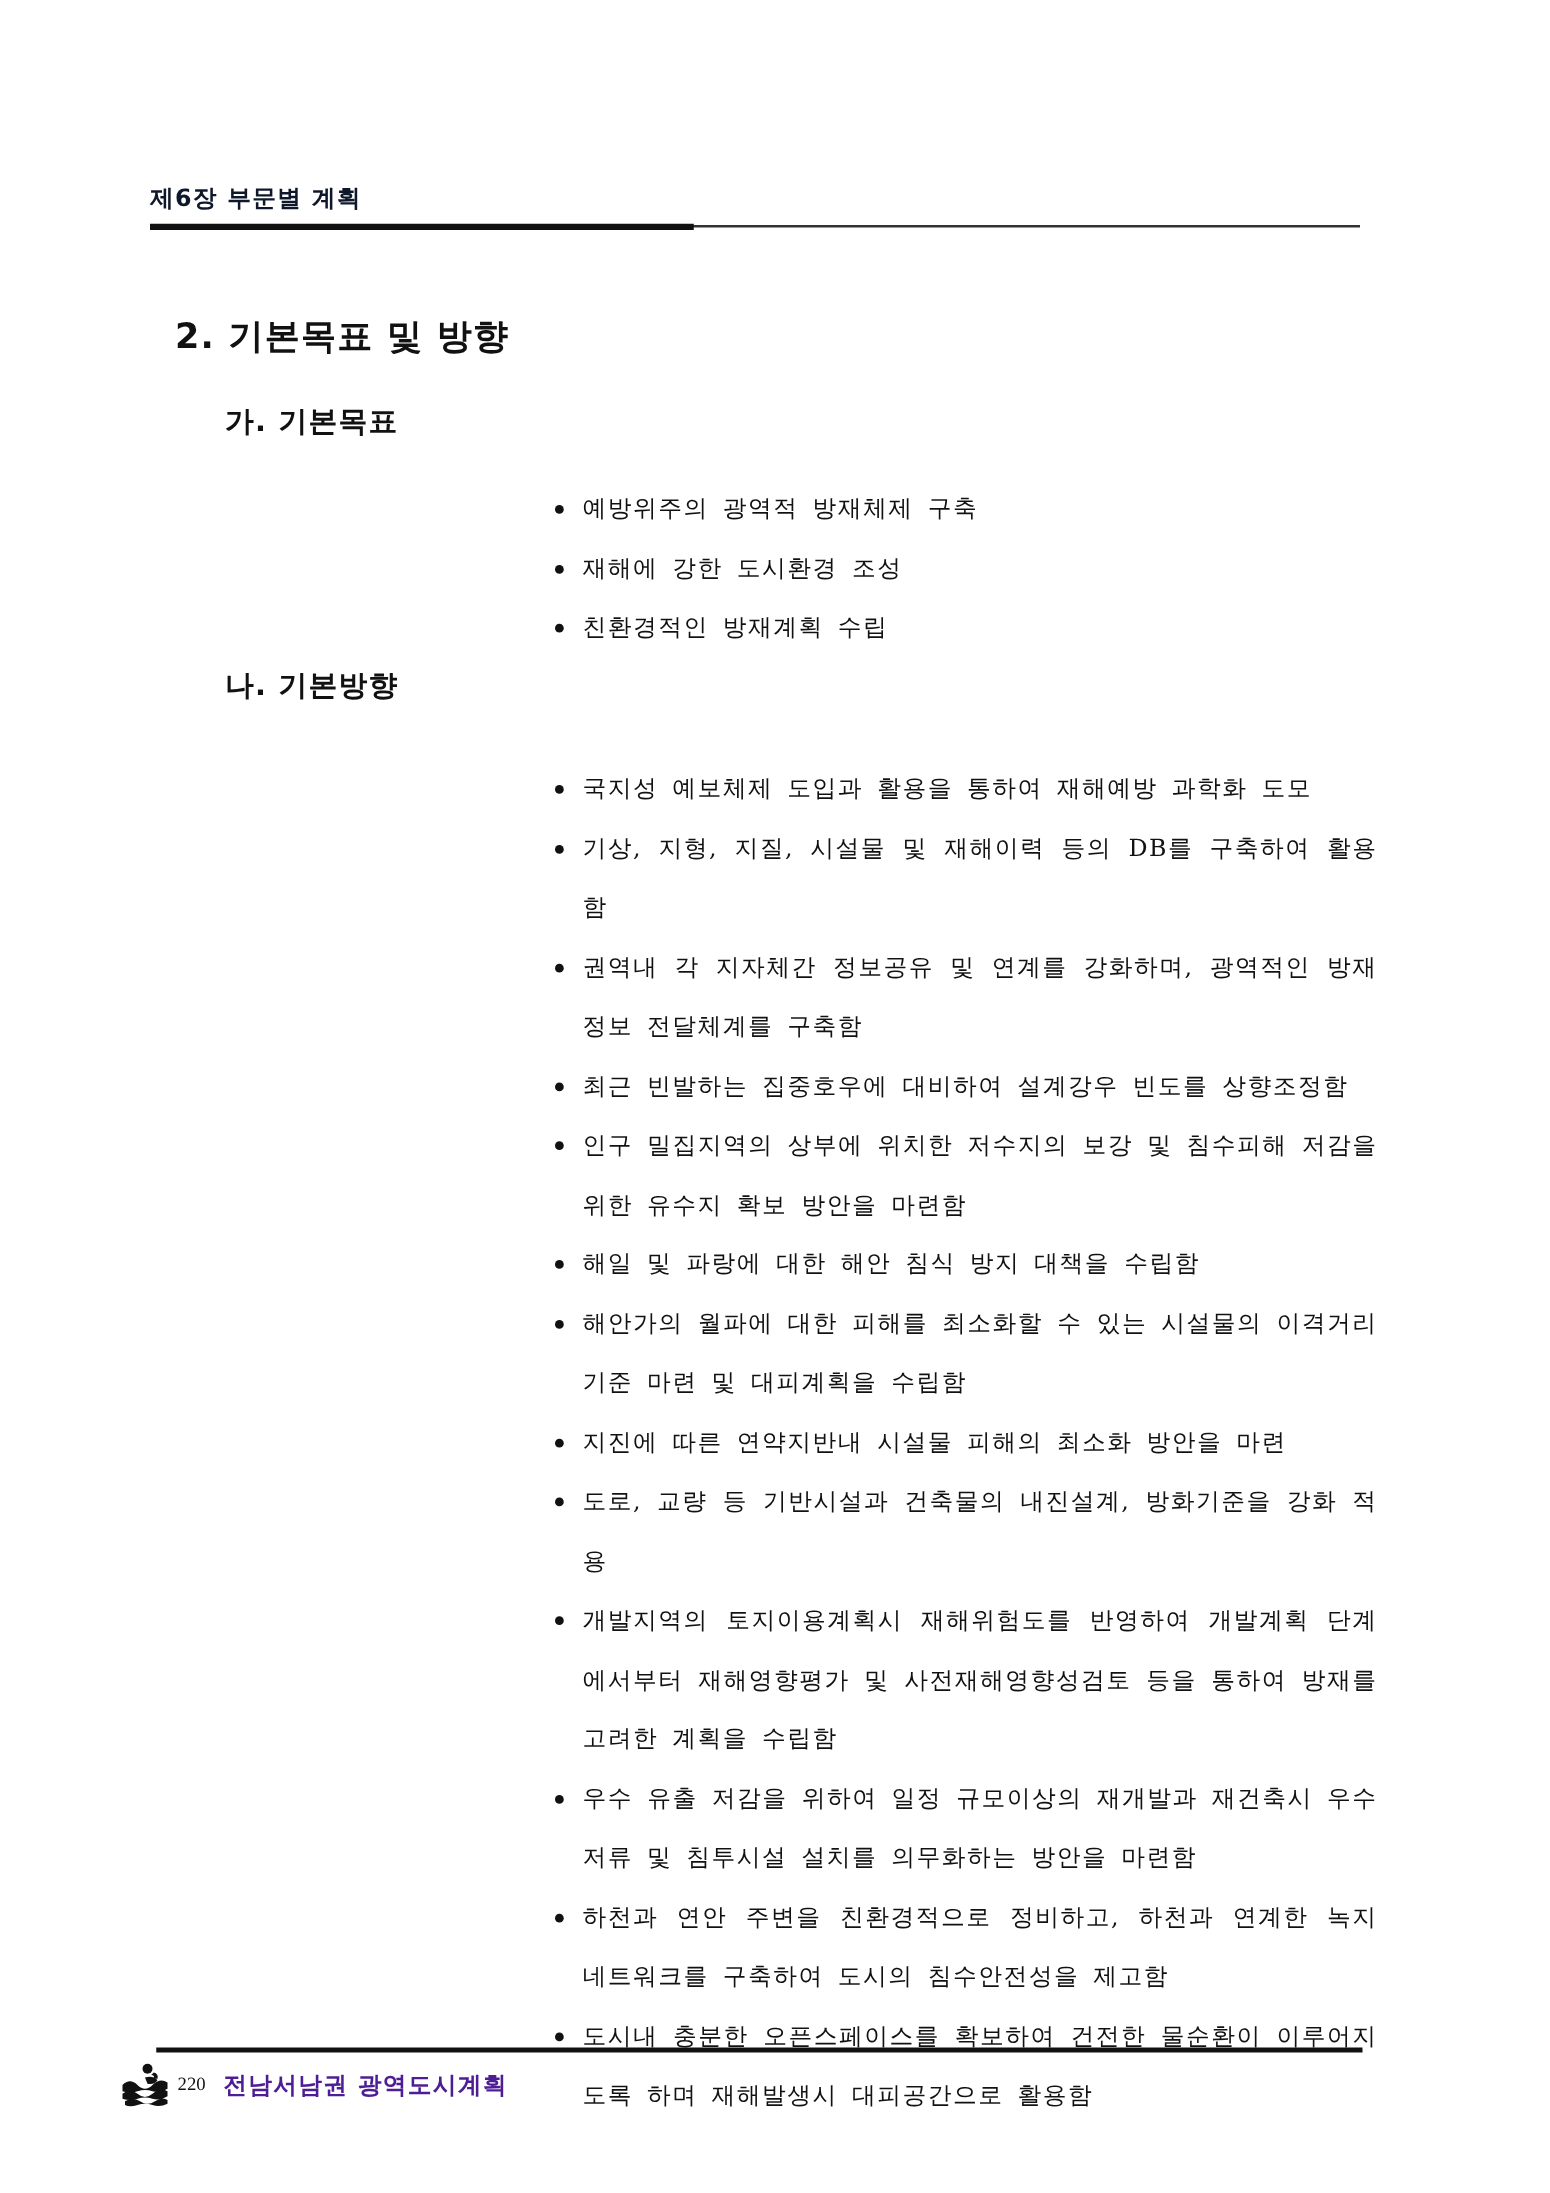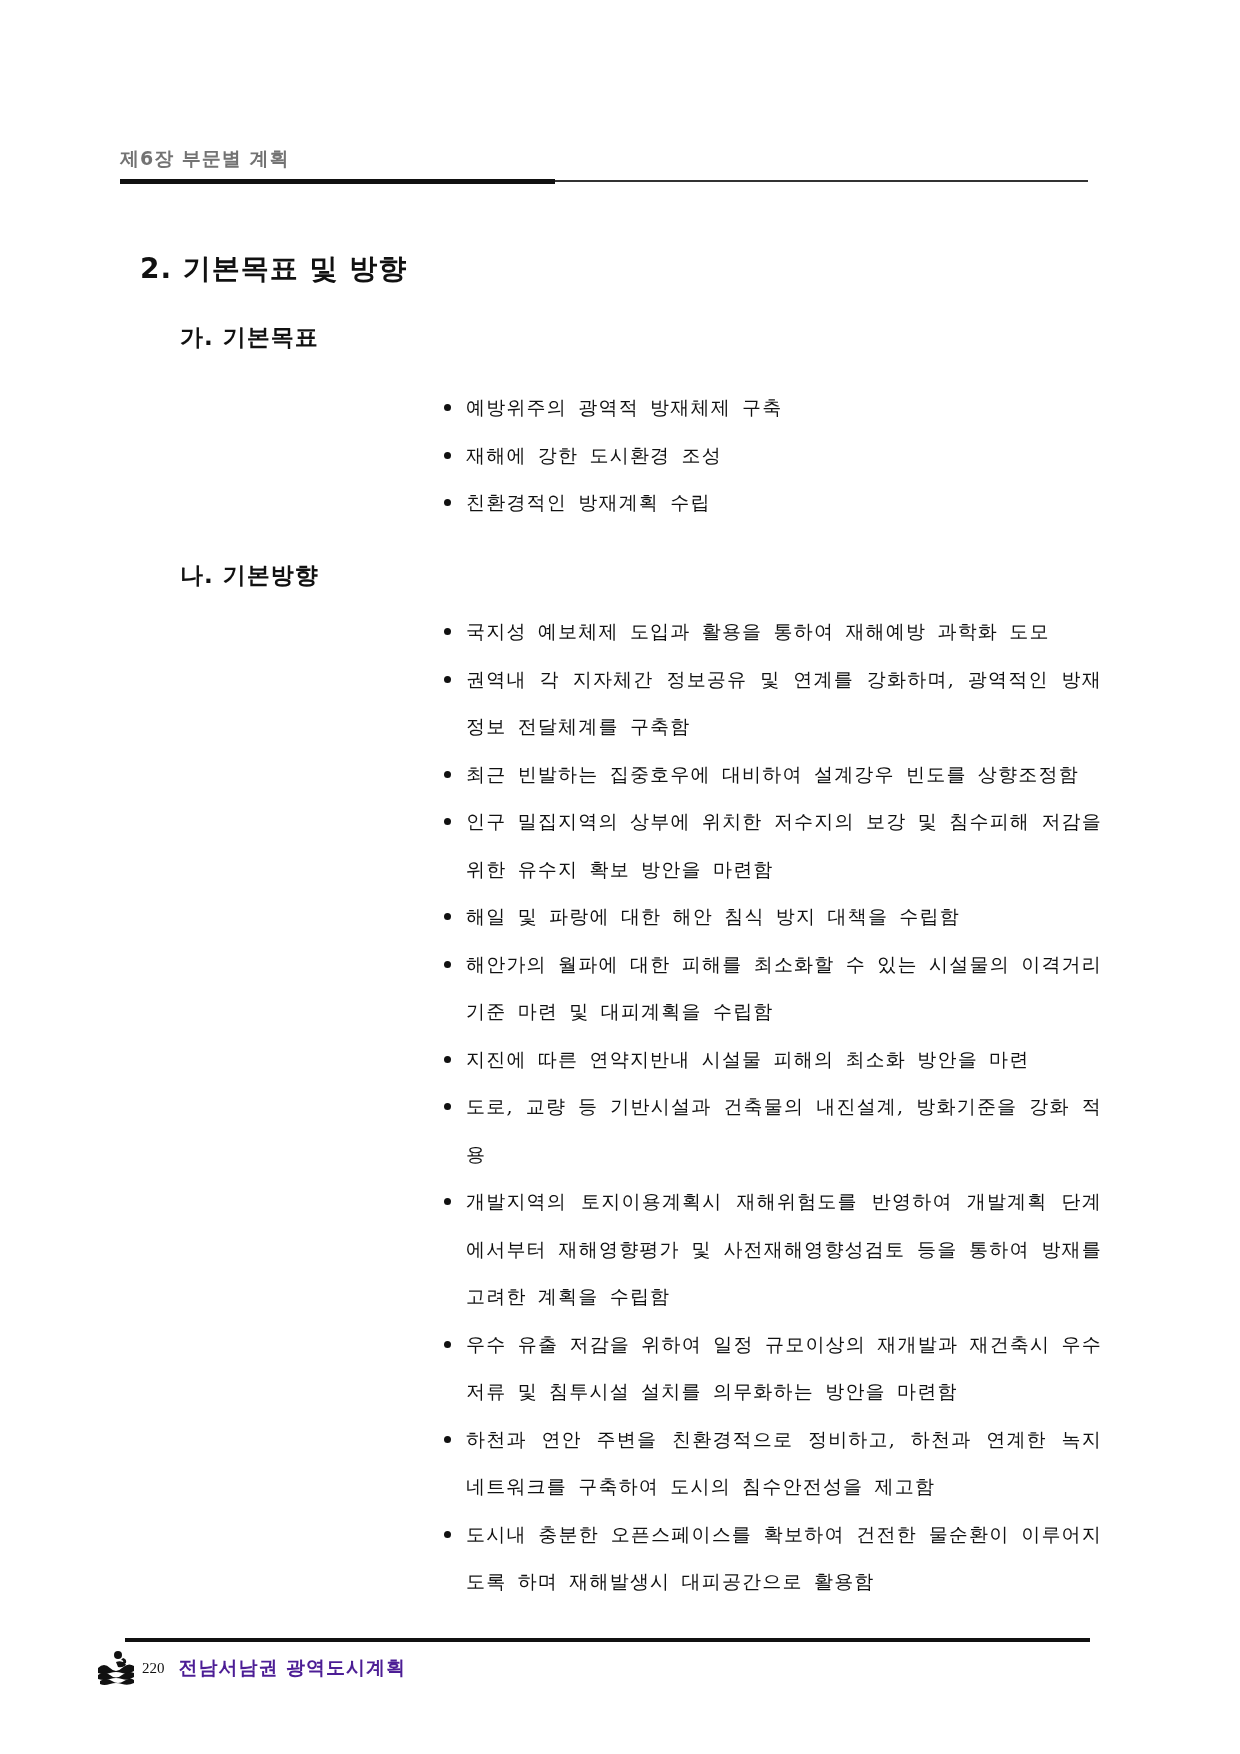--- a/index.html
+++ b/index.html
@@ -4,40 +4,40 @@
   <style>
     html, body { margin: 0; padding: 0; background: #ffffff; }
     body {
       width: 1240px; height: 1754px; position: relative; overflow: hidden;
       font-family: "DejaVu Serif", "Liberation Serif", serif;
       color: #111;
     }
     .running-header {
       position: absolute; left: 120px; top: 146px;
       font-family: "DejaVu Sans", sans-serif; font-weight: bold;
-      font-size: 19px; color: #737373; letter-spacing: 1px;
+      font-size: 19px; color: #0f172a; letter-spacing: 1px;
     }
     .header-rule-thick {
       position: absolute; left: 120px; top: 179px; width: 435px; height: 5px; background: #111;
     }
     .header-rule-thin {
       position: absolute; left: 120px; top: 180px; width: 968px; height: 2px; background: #333;
     }
     .section-title {
       position: absolute; left: 140px; top: 250px;
       font-family: "DejaVu Sans", sans-serif; font-weight: bold;
       font-size: 28px; letter-spacing: 1px; color: #111;
     }
     .subsection-title {
       position: absolute; left: 180px;
       font-family: "DejaVu Sans", sans-serif; font-weight: bold;
       font-size: 23px; color: #111; letter-spacing: 1px;
     }
     .sub-a { top: 322px; }
-    .sub-b { top: 560px; }
+    .sub-b { top: 533px; }
     .bullet-list {
       position: absolute; left: 430px; width: 660px; margin: 12px; padding: 0; list-style: none;
     }
     .goals { top: 372px; }
     .directions { top: 596px; }
     .bullet-item {
       position: relative; padding-left: 24px;
       font-size: 19px; line-height: 47.5px;
       text-align: justify; text-align-last: left;
       letter-spacing: 1.2px; word-spacing: 4px;
@@ -74,20 +74,21 @@
 <h2 class="subsection-title sub-a" style="margin:0">가. 기본목표</h2>
 <ul class="bullet-list goals">
   <li class="bullet-item"><span class="bullet-dot"></span><span>예방위주의 광역적 방재체제 구축</span></li>
   <li class="bullet-item"><span class="bullet-dot"></span><span>재해에 강한 도시환경 조성</span></li>
   <li class="bullet-item"><span class="bullet-dot"></span><span>친환경적인 방재계획 수립</span></li>
 </ul>
 
 <h2 class="subsection-title sub-b" style="margin:0">나. 기본방향</h2>
 <ul class="bullet-list directions">
   <li class="bullet-item"><span class="bullet-dot"></span><span>국지성 예보체제 도입과 활용을 통하여 재해예방 과학화 도모</span></li>
+  <li class="bullet-item"><span class="bullet-dot"></span><span>기상, 지형, 지질, 시설물 및 재해이력 등의 DB를 구축하여 활용함</span></li>
   <li class="bullet-item"><span class="bullet-dot"></span><span>권역내 각 지자체간 정보공유 및 연계를 강화하며, 광역적인 방재정보 전달체계를 구축함</span></li>
   <li class="bullet-item"><span class="bullet-dot"></span><span>최근 빈발하는 집중호우에 대비하여 설계강우 빈도를 상향조정함</span></li>
   <li class="bullet-item"><span class="bullet-dot"></span><span>인구 밀집지역의 상부에 위치한 저수지의 보강 및 침수피해 저감을 위한 유수지 확보 방안을 마련함</span></li>
   <li class="bullet-item"><span class="bullet-dot"></span><span>해일 및 파랑에 대한 해안 침식 방지 대책을 수립함</span></li>
   <li class="bullet-item"><span class="bullet-dot"></span><span>해안가의 월파에 대한 피해를 최소화할 수 있는 시설물의 이격거리 기준 마련 및 대피계획을 수립함</span></li>
   <li class="bullet-item"><span class="bullet-dot"></span><span>지진에 따른 연약지반내 시설물 피해의 최소화 방안을 마련</span></li>
   <li class="bullet-item"><span class="bullet-dot"></span><span>도로, 교량 등 기반시설과 건축물의 내진설계, 방화기준을 강화 적용</span></li>
   <li class="bullet-item"><span class="bullet-dot"></span><span>개발지역의 토지이용계획시 재해위험도를 반영하여 개발계획 단계에서부터 재해영향평가 및 사전재해영향성검토 등을 통하여 방재를 고려한 계획을 수립함</span></li>
   <li class="bullet-item"><span class="bullet-dot"></span><span>우수 유출 저감을 위하여 일정 규모이상의 재개발과 재건축시 우수 저류 및 침투시설 설치를 의무화하는 방안을 마련함</span></li>
   <li class="bullet-item"><span class="bullet-dot"></span><span>하천과 연안 주변을 친환경적으로 정비하고, 하천과 연계한 녹지 네트워크를 구축하여 도시의 침수안전성을 제고함</span></li>

